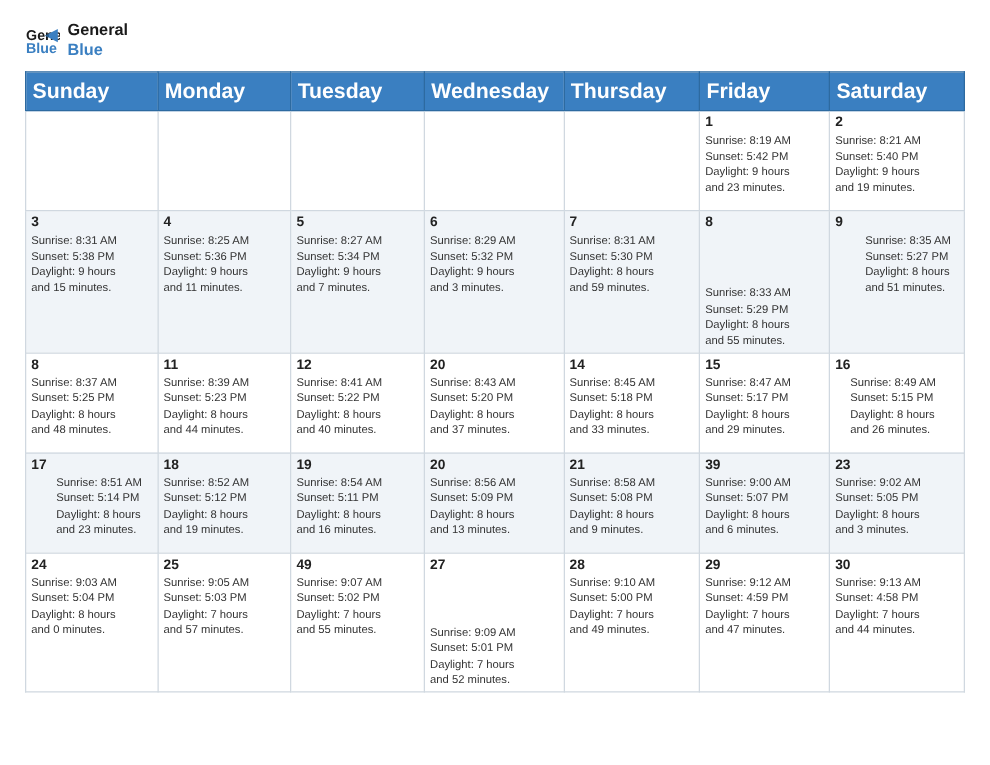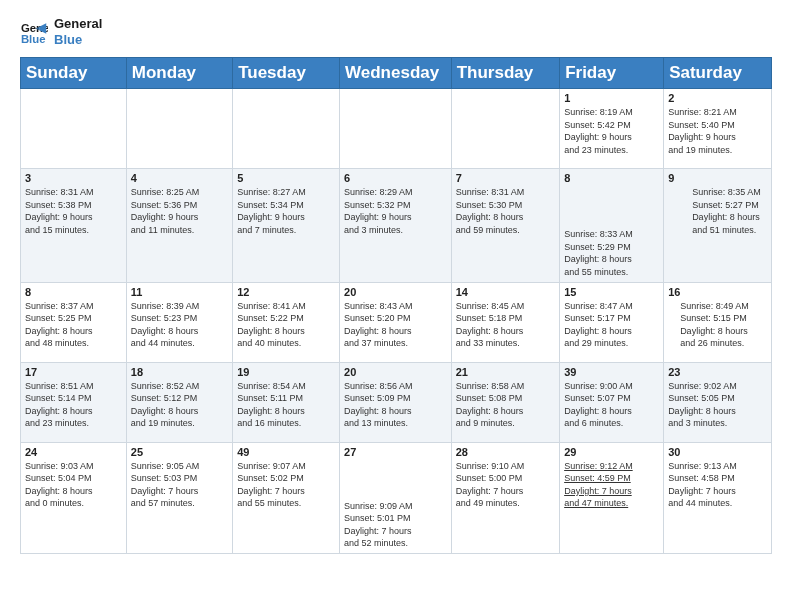--- a/index.html
+++ b/index.html
@@ -238,21 +238,21 @@
             <span class="day-num">16</span>
             <div class="day-info" style="white-space: pre-line; margin-left: 12px;">Sunrise: 8:49 AM
 Sunset: 5:15 PM
 Daylight: 8 hours
 and 26 minutes.</div>
           </td>
         </tr>
         <tr>
           <td>
             <span class="day-num">17</span>
-            <div class="day-info" style="white-space: pre-line;">Sunrise: 8:51 AM
+            <div class="day-info" style="white-space: pre-line; margin-left: 20px;">Sunrise: 8:51 AM
 Sunset: 5:14 PM
 Daylight: 8 hours
 and 23 minutes.</div>
           </td>
           <td>
             <span class="day-num">18</span>
             <div class="day-info" style="white-space: pre-line;">Sunrise: 8:52 AM
 Sunset: 5:12 PM
 Daylight: 8 hours
 and 19 minutes.</div>
@@ -324,21 +324,21 @@
           </td>
           <td>
             <span class="day-num">28</span>
             <div class="day-info" style="white-space: pre-line;">Sunrise: 9:10 AM
 Sunset: 5:00 PM
 Daylight: 7 hours
 and 49 minutes.</div>
           </td>
           <td>
             <span class="day-num">29</span>
-            <div class="day-info" style="white-space: pre-line; text-decoration: underline;">Sunrise: 9:12 AM
+            <div class="day-info" style="white-space: pre-line;">Sunrise: 9:12 AM
 Sunset: 4:59 PM
 Daylight: 7 hours
 and 47 minutes.</div>
           </td>
           <td>
             <span class="day-num">30</span>
             <div class="day-info" style="white-space: pre-line;">Sunrise: 9:13 AM
 Sunset: 4:58 PM
 Daylight: 7 hours
 and 44 minutes.</div>

